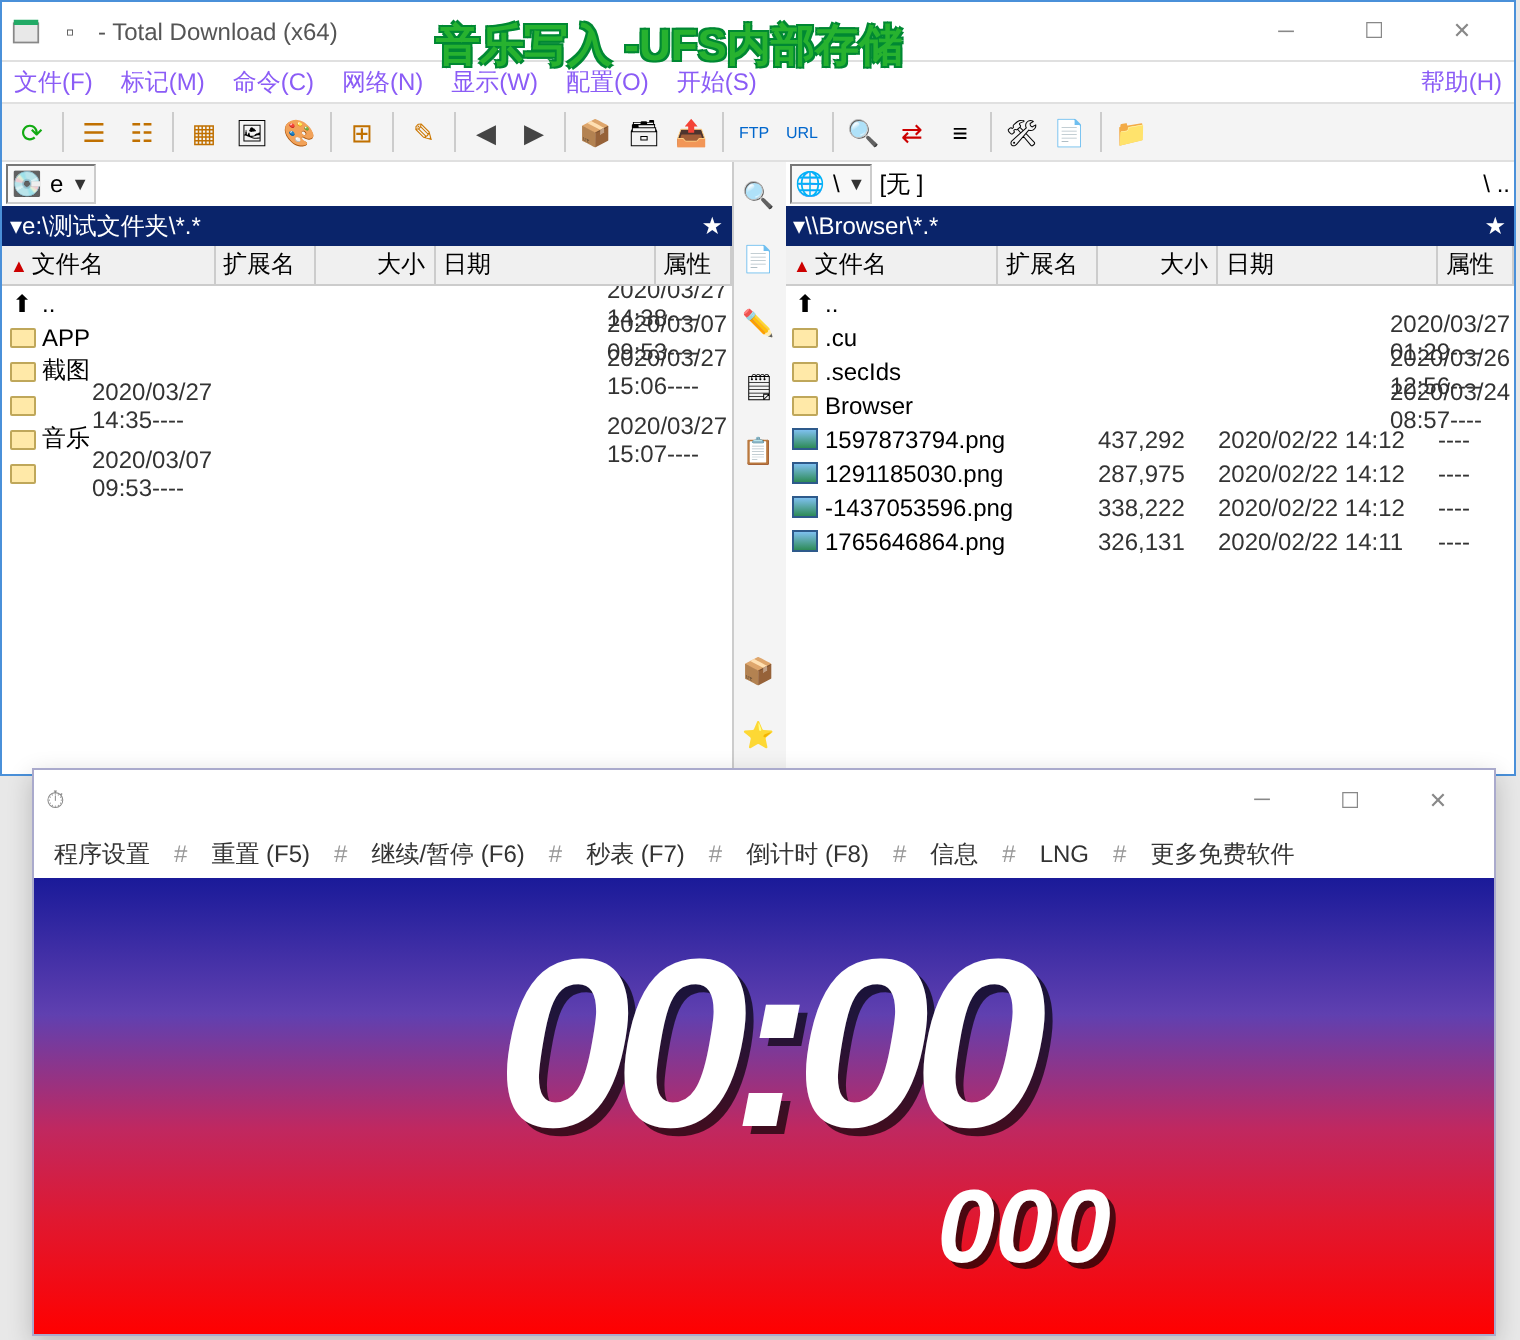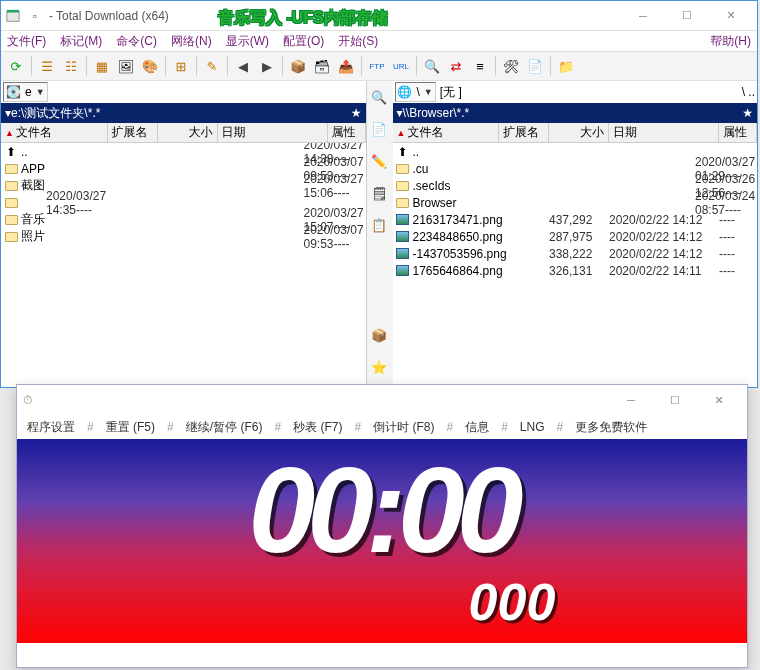--- a/index.html
+++ b/index.html
@@ -5,23 +5,23 @@
 * { box-sizing: border-box; margin: 0; padding: 0; font-family: "Microsoft YaHei", "SimSun", sans-serif; }
 body { background: #e8e8e8; width: 760px; height: 670px; overflow: hidden; position: relative; }
 
 .window { border: 1px solid #4a90d9; background: #fff; display: flex; flex-direction: column; }
 .titlebar { height: 30px; background: #fff; display: flex; align-items: center; padding: 0 4px; font-size: 12px; color: #555; border-bottom: 1px solid #e0e0e0; position: relative; }
 .titlebar .icon { width: 16px; height: 16px; margin-right: 6px; display:inline-flex; align-items:center; justify-content:center; }
 .titlebar .spacer { flex: 1; }
 .winbtns { display: flex; gap: 0; }
 .winbtn { width: 44px; height: 28px; display: flex; align-items: center; justify-content: center; color: #888; font-size: 11px; cursor: default; }
 
-.overlay-text { position: absolute; left: 218px; top: 8px; font-size: 16px; font-weight: bold; color: #27b22f; text-shadow: -1px -1px 0 #083, 1px -1px 0 #083, -1px 1px 0 #083, 1px 1px 0 #083; z-index: 200; pointer-events: none; }
-
-.menubar { height: 20px; display: flex; align-items: center; gap: 14px; padding: 0 6px; font-size: 12px; color: #701a75; }
+.overlay-text { position: absolute; left: 218px; top: 8px; font-size: 22px; font-weight: bold; color: #27b22f; text-shadow: -1px -1px 0 #083, 1px -1px 0 #083, -1px 1px 0 #083, 1px 1px 0 #083; z-index: 200; pointer-events: none; }
+
+.menubar { height: 20px; display: flex; align-items: center; gap: 14px; padding: 0 6px; font-size: 12px; color: #8b5cf6; }
 .menubar span:last-child { margin-left:auto; }
 .toolbar { height: 30px; display: flex; align-items: center; gap: 2px; padding: 2px 4px; border-top: 1px solid #e0e0e0; border-bottom: 1px solid #e0e0e0; background: #f4f4f4; }
 .tb-btn { width: 22px; height: 22px; display: flex; align-items: center; justify-content: center; font-size: 13px; border: 1px solid transparent; cursor: default; }
 .tb-sep { width: 1px; height: 20px; background: #ccc; margin: 0 2px; }
 
 .panels { display: flex; flex: 1; min-height: 0; }
 .panel { flex: 1; display: flex; flex-direction: column; border-right: 1px solid #ccc; min-width:0; }
 .midcol { width: 26px; background: #f4f4f4; display: flex; flex-direction: column; align-items: center; padding-top: 6px; gap: 12px; }
 .midbtn { width: 20px; height: 20px; display:flex; align-items:center; justify-content:center; font-size:13px; }
 
@@ -46,21 +46,21 @@
 .row .dt { width: 110px; color:#333; }
 .row .at { width: 36px; color:#333; }
 .folder-ic { background:#ffe9a8; border:1px solid #bfa75a; width:13px; height:10px; border-radius:1px; }
 .img-ic { background:linear-gradient(to bottom,#7ec0ee,#2e8b57); width:13px;height:11px;border:1px solid #2e5a8b; }
 
 .sw-window { position: absolute; left: 16px; top: 384px; width: 732px; height: 284px; border: 1px solid #aac; background: #fff; box-shadow: 0 4px 12px rgba(0,0,0,.2); }
 .sw-title { height: 30px; display:flex; align-items:center; padding:0 6px; font-size:12px; color:#888; }
 .sw-title .spacer{flex:1;}
 .sw-menu { height: 24px; display:flex; align-items:center; gap:12px; padding:0 10px; font-size:12px; color:#333; }
 .sw-menu .hash{color:#999;}
-.sw-body { flex:1; height:204px; background: linear-gradient(to bottom, #1a1a99 0%, #6040b0 30%, #c02860 55%, #e01830 75%, #ff0000 100%); display:flex; flex-direction:column; align-items:center; justify-content:center;gap:12px; }
+.sw-body { flex:1; height:228px; background: linear-gradient(to bottom, #1a1a99 0%, #6040b0 30%, #c02860 55%, #e01830 75%, #ff0000 100%); display:flex; flex-direction:column; align-items:center; justify-content:center;gap:12px; }
 .sw-time { font-size: 120px; font-weight: 900; font-style: italic; color: #fff; letter-spacing: -8px; line-height: 1; text-shadow: 4px 4px 0 #000a; }
 .sw-ms { font-size: 52px; font-weight: 900; font-style: italic; color:#fff; margin-left:260px; margin-top:-10px; text-shadow: 3px 3px 0 #000a; }
 
 
 .ico-svg{width:14px;height:14px;}
 </style>
 </head>
 <body>
 
 <div class="overlay-text">音乐写入 -UFS内部存储</div>
@@ -191,21 +191,20 @@
             </span>
             <span class="nm">音乐</span>
             <span class="sz">
               <dir><span class="dt">2020/03/27 15:07</span><span class="at">----</span></dir>
             </span>
           </div>
           <div class="row">
             <span class="ic">
               <span class="folder-ic"></span>
             </span>
-            <span class="nm">照片</span>
             <span class="sz">
               <dir><span class="dt">2020/03/07 09:53</span><span class="at">----</span></dir>
             </span>
           </div>
         </div>
     </div>
 
     <div class="midcol">
       <div class="midbtn">🔍</div>
       <div class="midbtn">📄</div>
@@ -274,30 +273,30 @@
             </span>
             <span class="nm">Browser</span>
             <span class="sz">
               <dir><span class="dt">2020/03/24 08:57</span><span class="at">----</span></dir>
             </span>
           </div>
           <div class="row">
             <span class="ic">
               <span class="img-ic"></span>
             </span>
-            <span class="nm">2163173471.png</span>
+            <span class="nm">1597873794.png</span>
             <span class="sz">437,292</span>
             <span class="dt">2020/02/22 14:12</span>
             <span class="at">----</span>
           </div>
           <div class="row">
             <span class="ic">
               <span class="img-ic"></span>
             </span>
-            <span class="nm">2234848650.png</span>
+            <span class="nm">1291185030.png</span>
             <span class="sz">287,975</span>
             <span class="dt">2020/02/22 14:12</span>
             <span class="at">----</span>
           </div>
           <div class="row">
             <span class="ic">
               <span class="img-ic"></span>
             </span>
             <span class="nm">-1437053596.png</span>
             <span class="sz">338,222</span>

